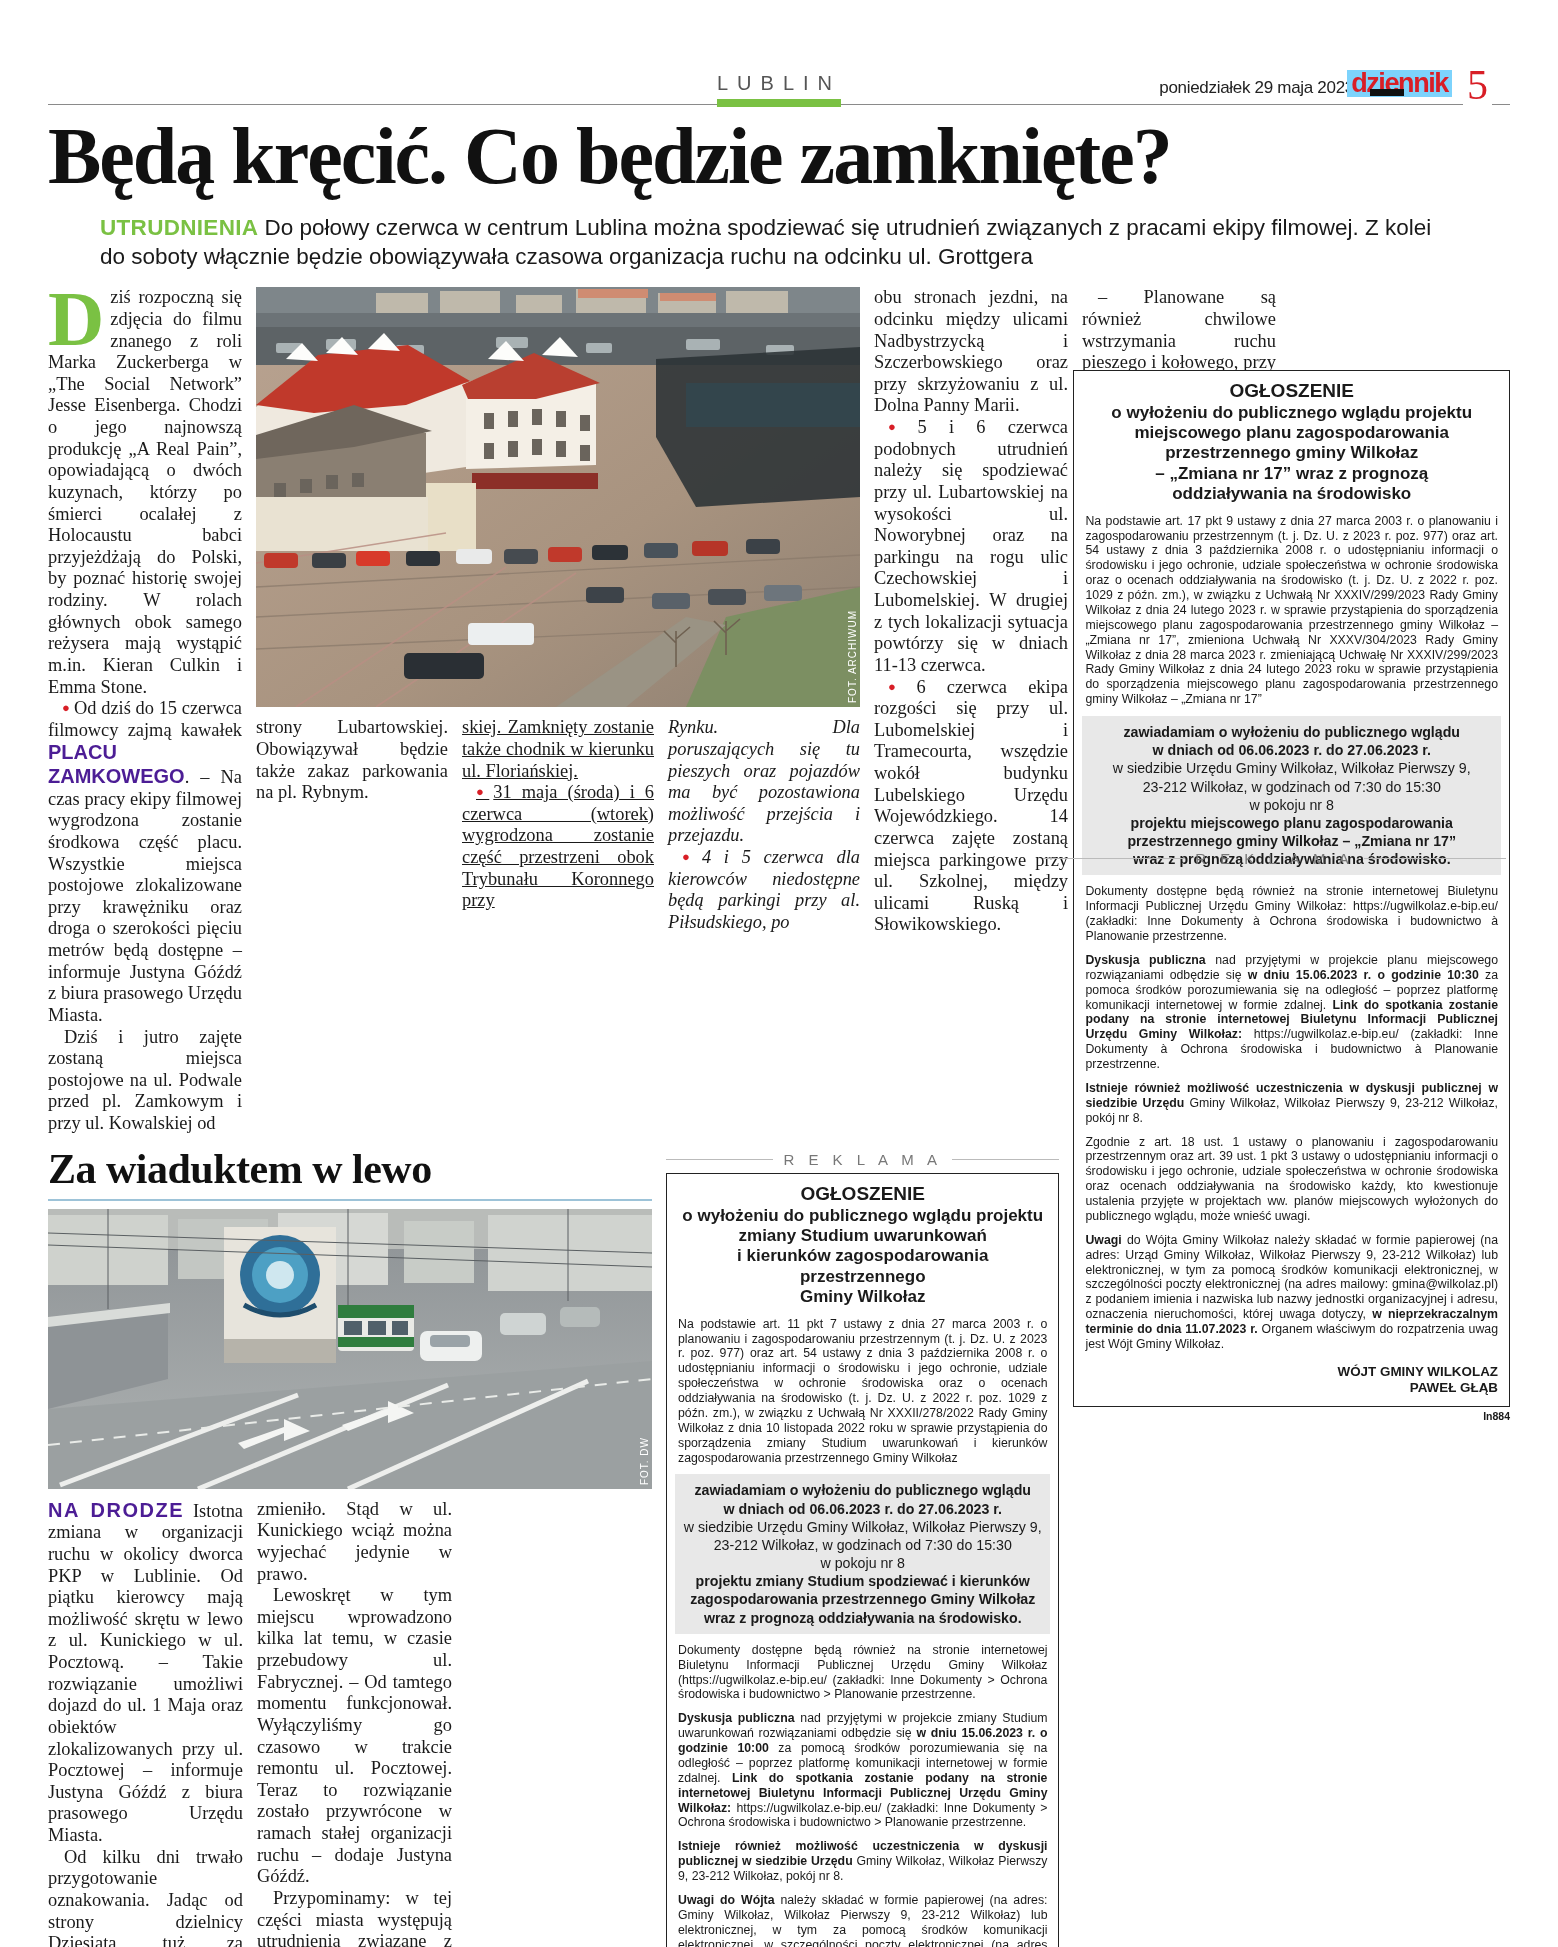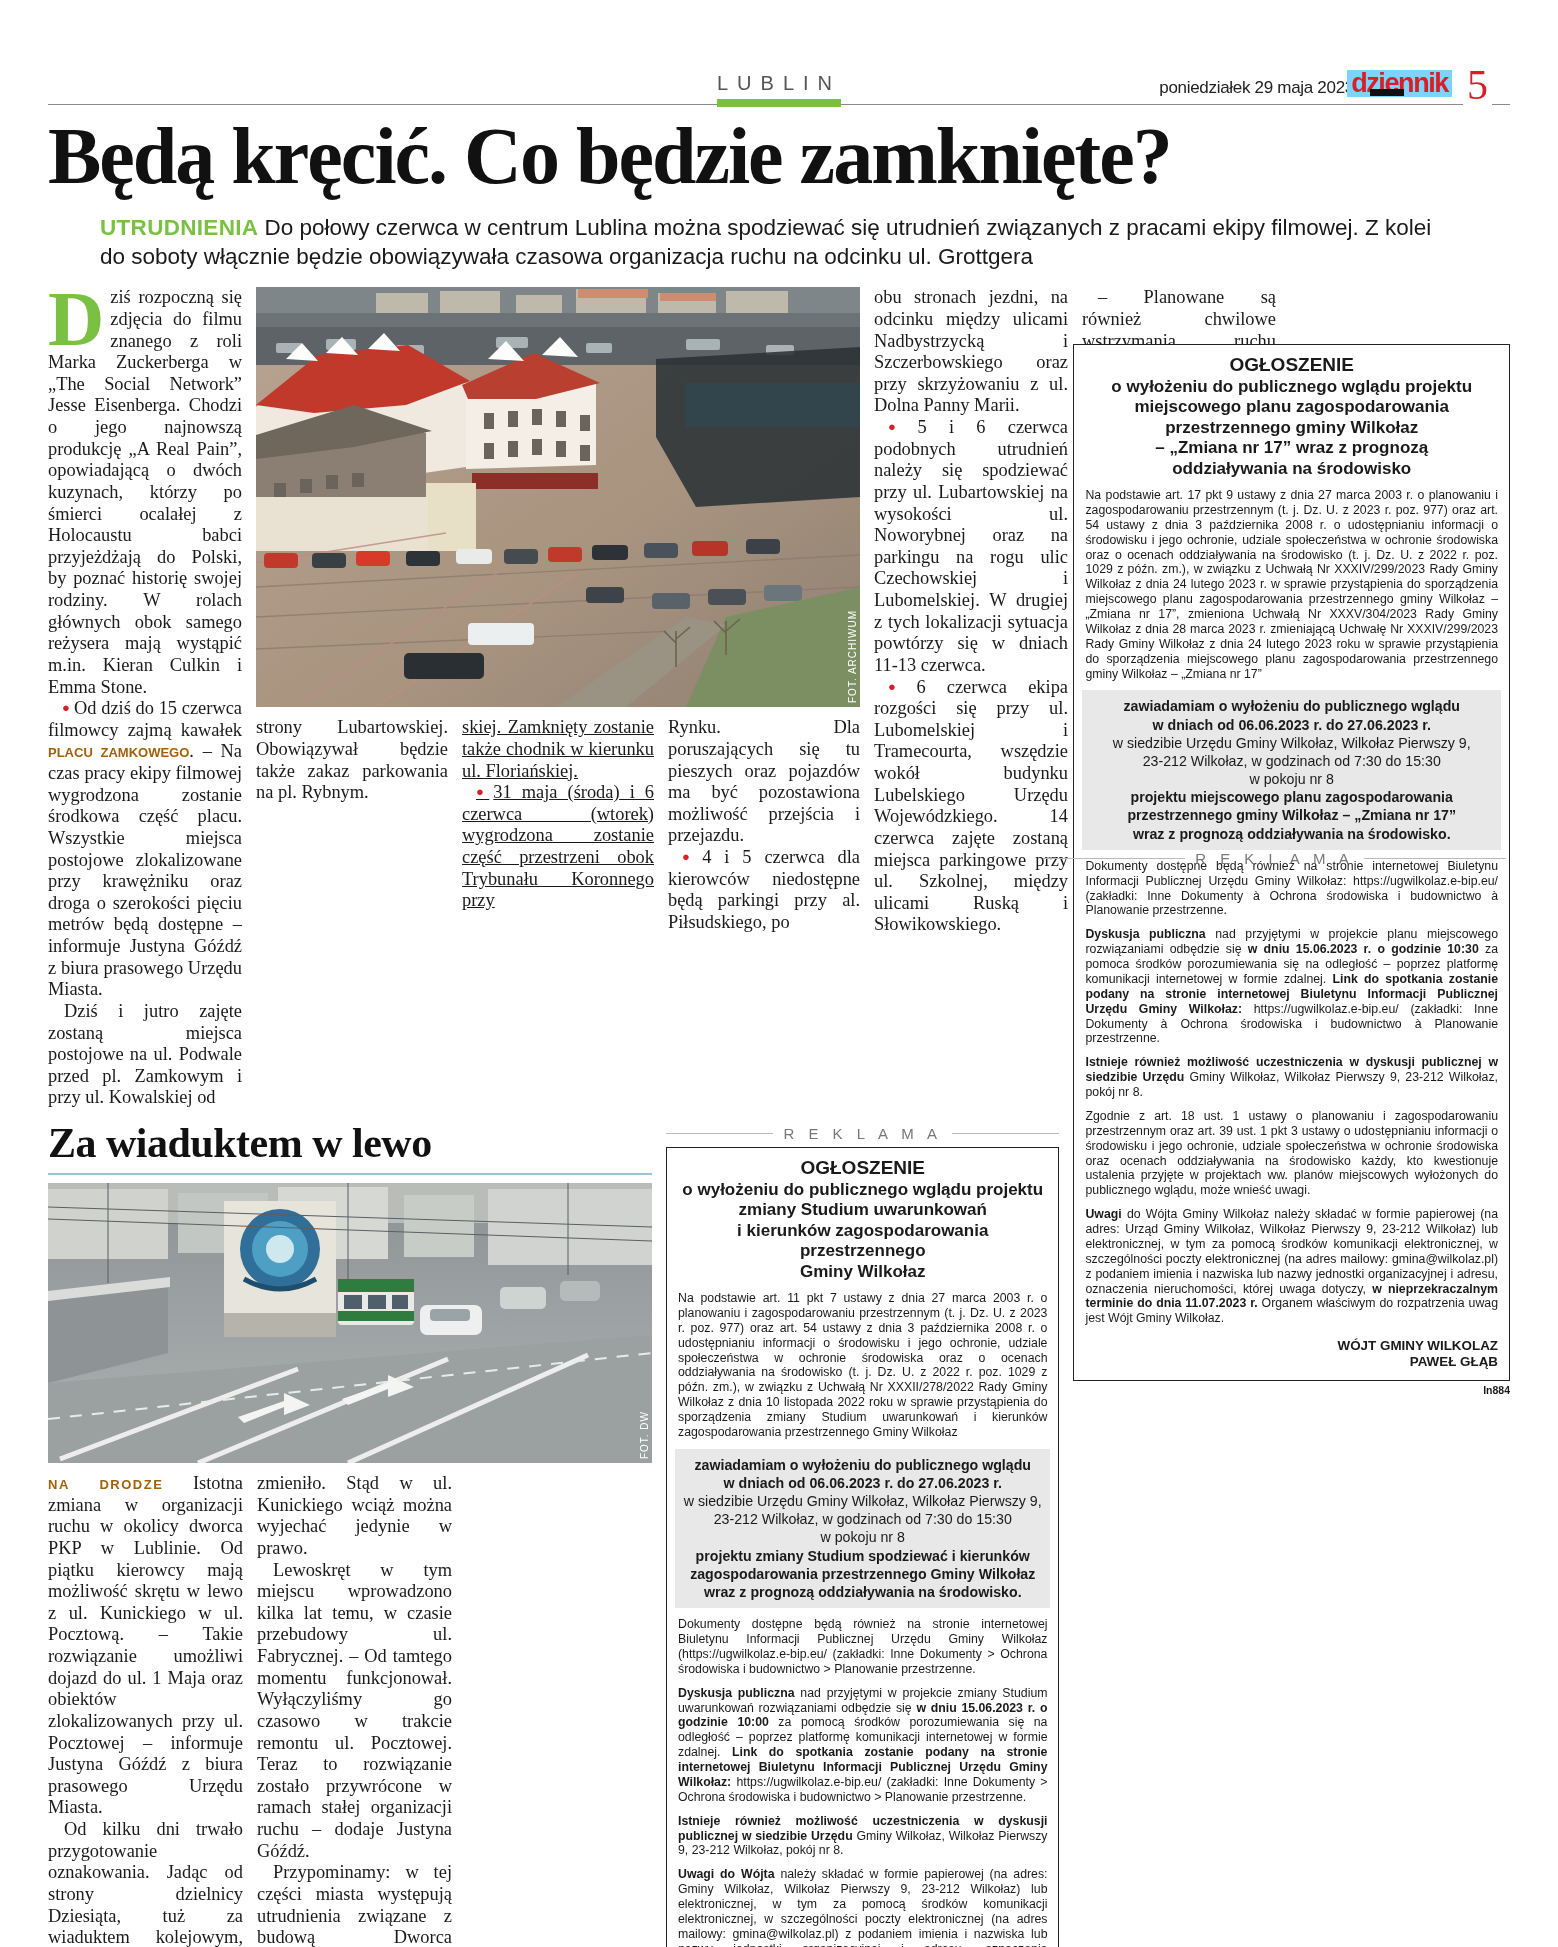--- a/index.html
+++ b/index.html
@@ -44,21 +44,21 @@
   .cols6 { display:flex; gap:14px; }
   .col { width:194px; }
   .col.wide-photo { width:604px; }
 
   .body-txt { font-family:"Liberation Serif", serif; font-size:18.4px; line-height:1.175;
               text-align:justify; hyphens:auto; }
   .body-txt p { margin:0; }
   .body-txt p + p { margin-top:0; }
   .bullet::before { content:"\25CF"; color:#d81e26; font-size:13px; vertical-align:2px; margin-right:4px; }
   .bullet { text-indent:14px; }
-  .green-b { color:#a16207; font-weight:bold; font-family:"Liberation Sans", sans-serif; font-size:13px; }
+  .green-b { color:#4c1d95; font-weight:bold; font-family:"Liberation Sans", sans-serif; font-size:20px; }
   .indent { text-indent:16px; }
   .sigtoma { text-align:right; font-family:"Liberation Sans", sans-serif; font-weight:bold; font-size:13px; }
 
   
   .photo-main { width:604px; height:420px; position:relative; overflow:hidden; }
   .credit-v { position:absolute; right:2px; bottom:4px; writing-mode:vertical-rl;
               transform:rotate(180deg); font-family:"Liberation Sans", sans-serif;
               font-size:10px; color:#fff; letter-spacing:1px; }
 
   
@@ -265,21 +265,21 @@
         </div>
 
         <div style="display:flex;gap:14px;margin-top:10px;">
           <div style="width:192px;" class="body-txt">
             <p>strony Lubartowskiej. Obowiązywał będzie także zakaz parkowania na pl. Rybnym.</p>
           </div>
           <div style="width:192px;text-decoration:underline;" class="body-txt">
             <p>skiej. Zamknięty zostanie także chodnik w kierunku ul. Floriańskiej.</p>
             <p class="bullet">31 maja (środa) i 6 czerwca (wtorek) wygrodzona zostanie część przestrzeni obok Trybunału Koronnego przy</p>
           </div>
-          <div style="width:192px;" class="body-txt">
+          <div style="width:192px;font-style:italic;" class="body-txt">
             <p>Rynku. Dla poruszających się tu pieszych oraz pojazdów ma być pozostawiona możliwość przejścia i przejazdu.</p>
             <p class="bullet">4 i 5 czerwca dla kierowców niedostępne będą parkingi przy al. Piłsudskiego, po</p>
           </div>
         </div>
       </div>
 
       <div class="col">
         <div class="body-txt">
           <p>obu stronach jezdni, na odcinku między ulicami Nadbystrzycką i Szczerbowskiego oraz przy skrzyżowaniu z ul. Dolna Panny Marii.</p>
           <p class="bullet">5 i 6 czerwca podobnych utrudnień należy się spodziewać przy ul. Lubartowskiej na wysokości ul. Noworybnej oraz na parkingu na rogu ulic Czechowskiej i Lubomelskiej. W drugiej z tych lokalizacji sytuacja powtórzy się w dniach 11-13 czerwca.</p>

